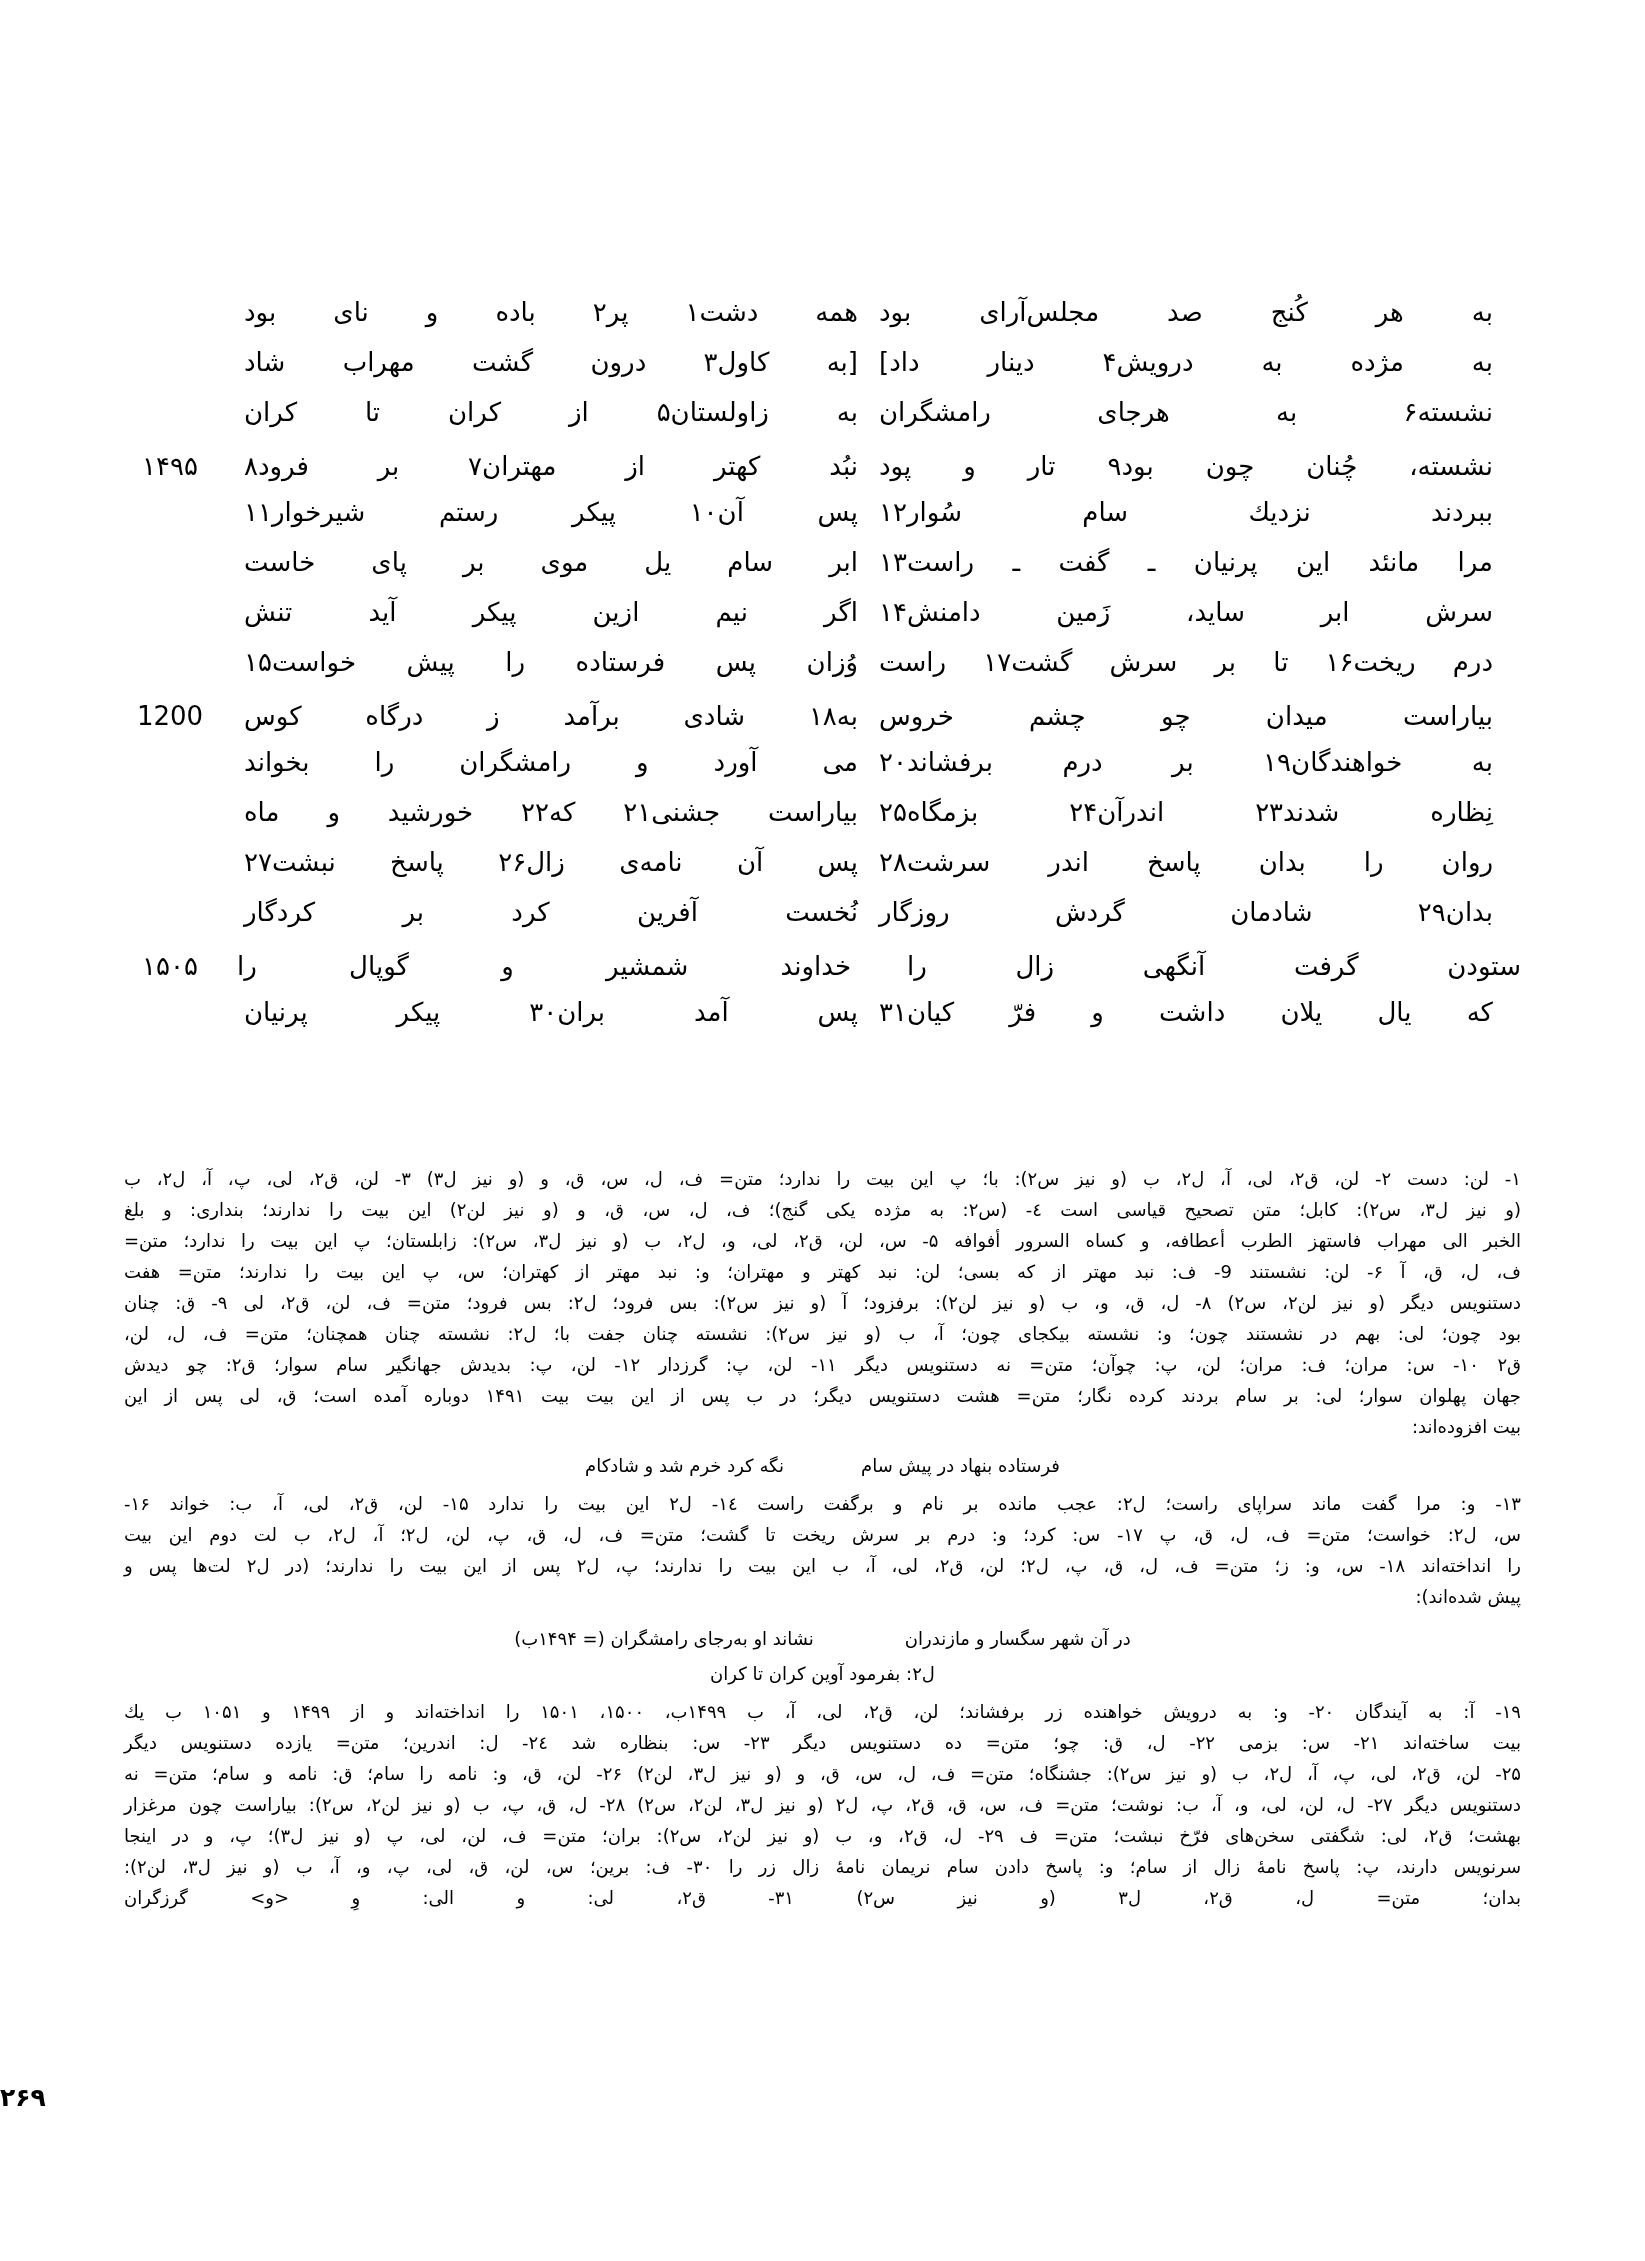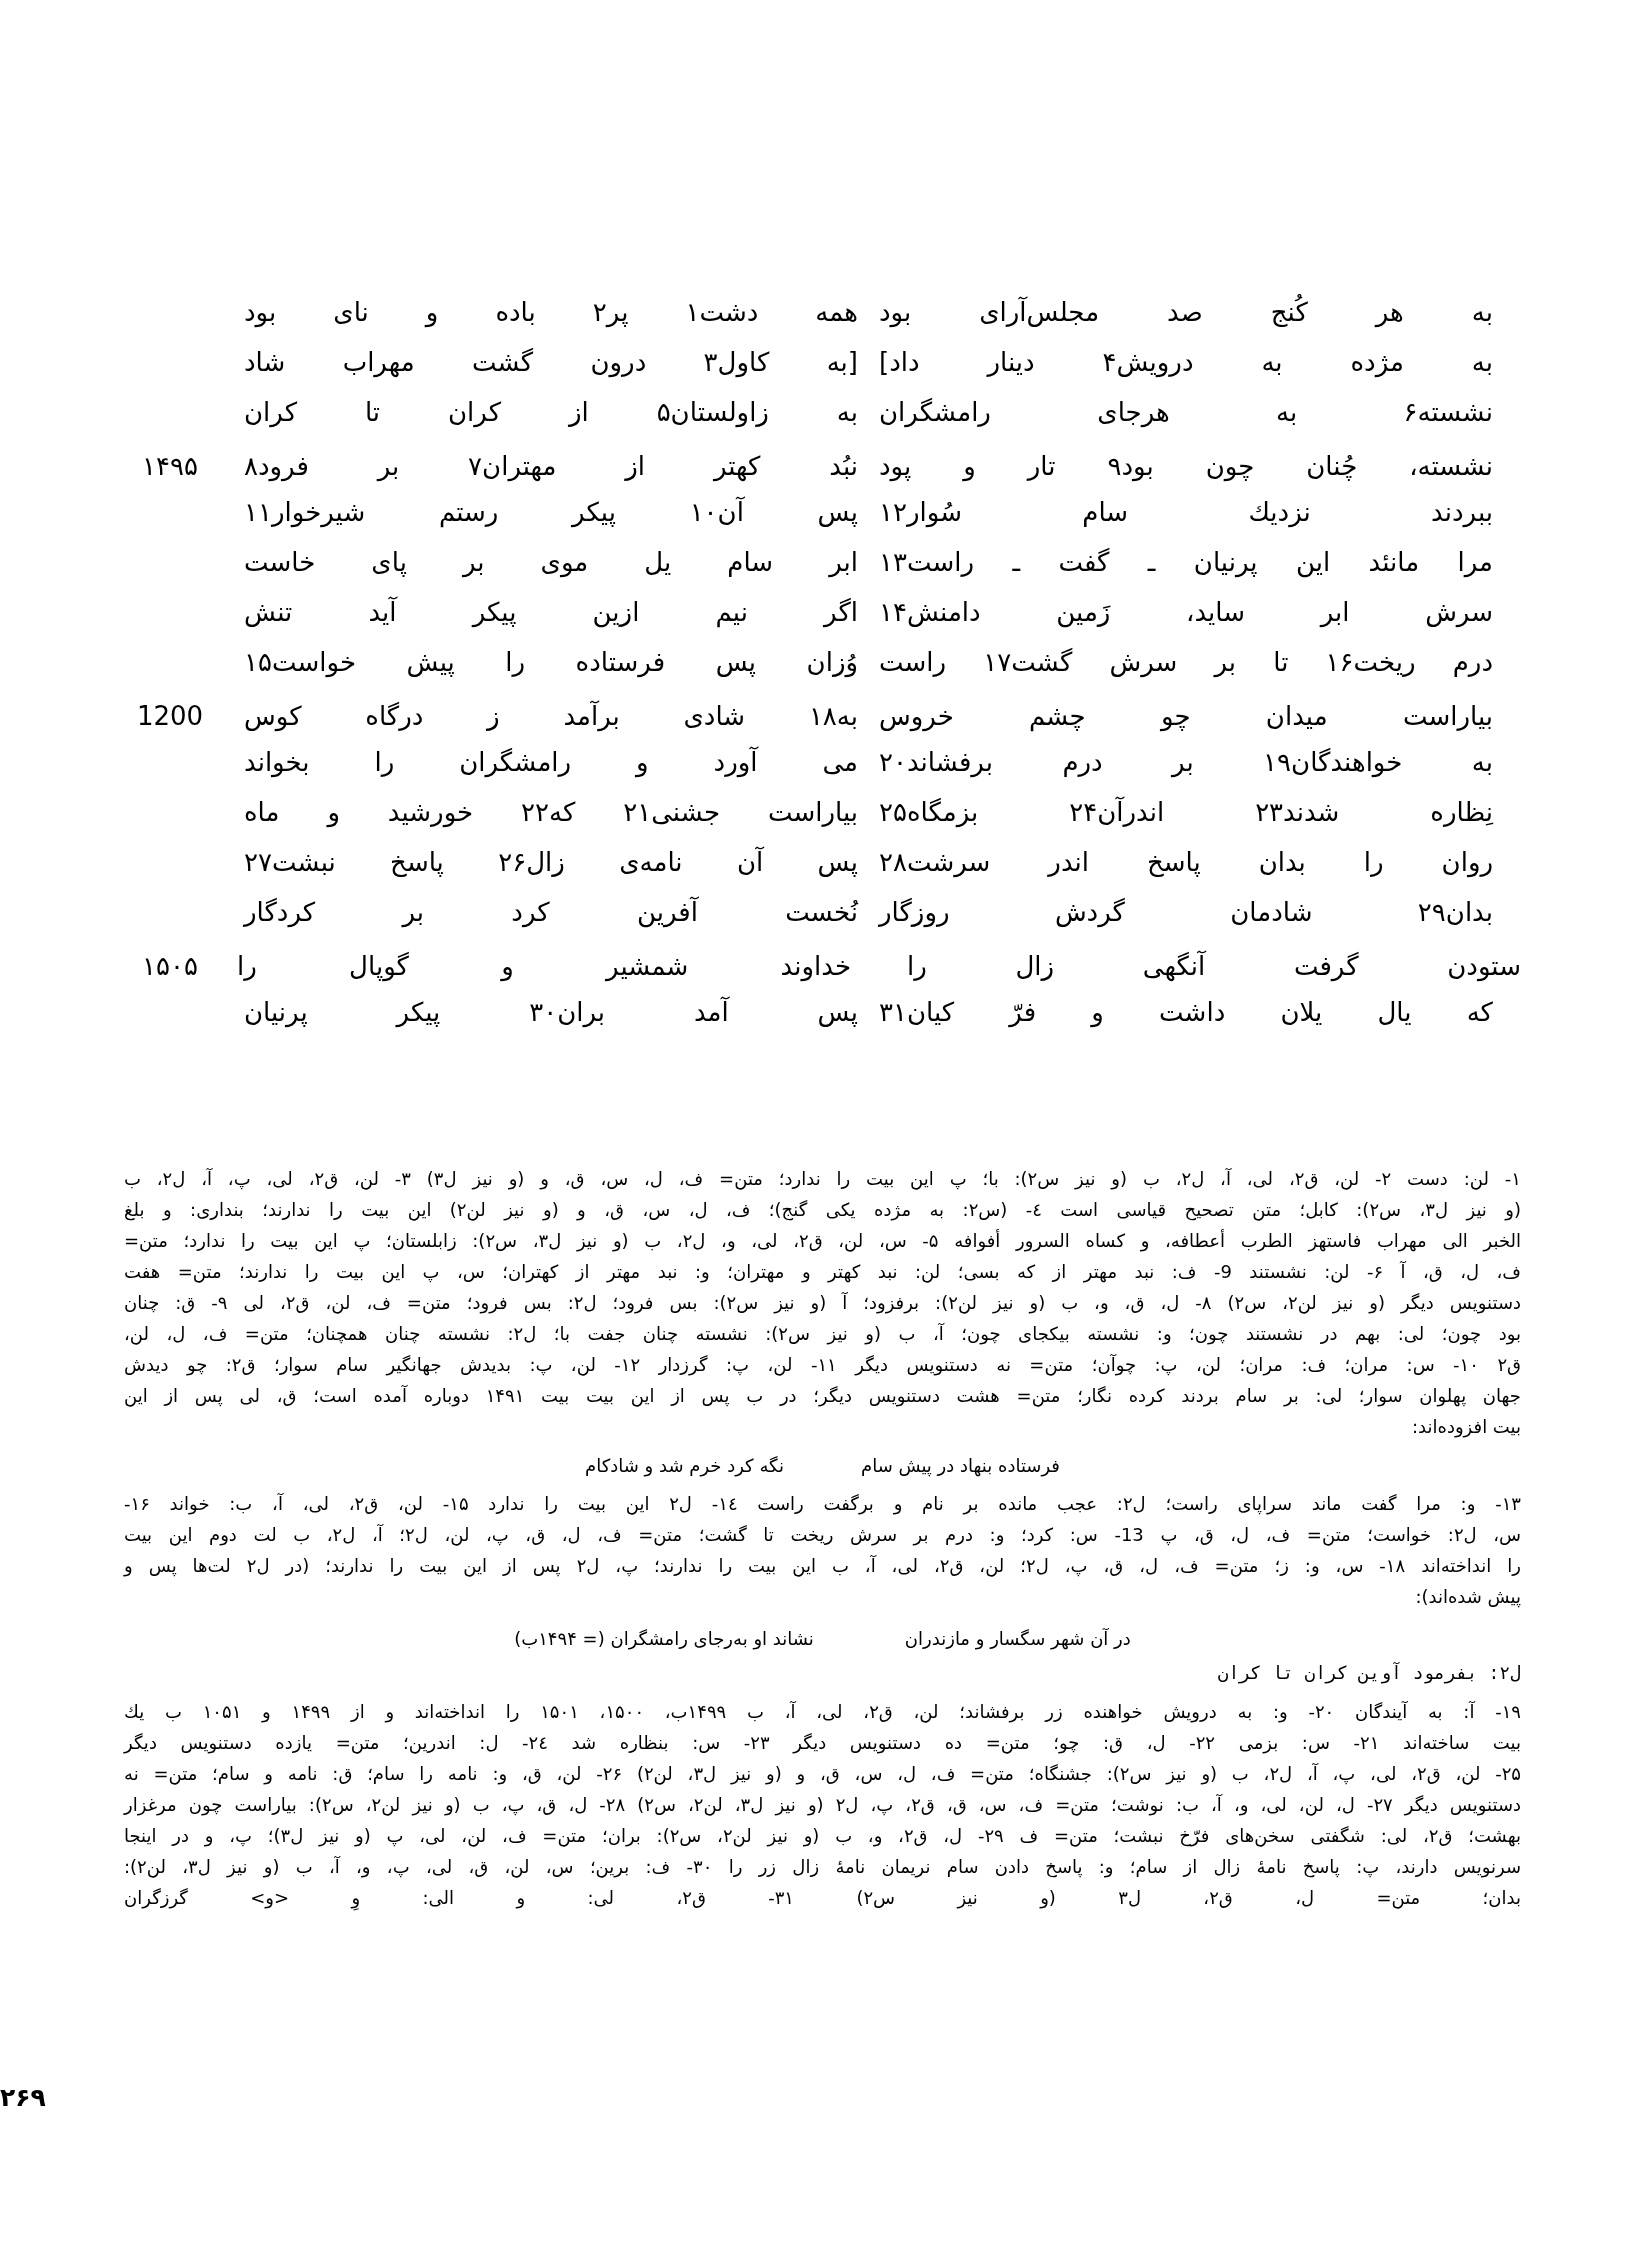--- a/index.html
+++ b/index.html
@@ -123,24 +123,23 @@
     justify-content: center;
     gap: 77px;
     margin: 8.4px 0 7px 0;
     font-size: 18px;
     white-space: nowrap;
   }
   .app-quote .q-h {
     display: inline-block;
   }
   .app-quote-sub {
-    text-align: right;
+    text-align: center;
     font-size: 18px;
     margin: 1.4px 0 7px 0;
-    font-family: Liberation Mono, monospace;
   }
   .app-quote2 {
     display: flex;
     justify-content: center;
     gap: 91px;
     margin: 11px 0 4.2px 0;
     font-size: 18px;
     white-space: nowrap;
   }
 
@@ -269,21 +268,21 @@
       <span class="app-line ragged">بیت افزوده‌اند:</span>
     </div>
 
     <div class="app-quote">
       <span class="q-h">فرستاده بنهاد در پیش سام</span>
       <span class="q-h">نگه کرد خرم شد و شادکام</span>
     </div>
 
     <div class="app-para">
       <span class="app-line">۱۳- و: مرا گفت ماند سراپاى راست؛ ل۲: عجب مانده بر نام و برگفت راست   ۱٤- ل۲ این بیت را ندارد   ۱۵- لن، ق۲، لى، آ، ب: خواند   ۱۶-</span>
-      <span class="app-line">س، ل۲: خواست؛ متن= ف، ل، ق، پ   13- س: کرد؛ و: درم بر سرش ریخت تا گشت؛ متن= ف، ل، ق، پ، لن، ل۲؛ آ، ل۲، ب لت دوم این بیت</span>
+      <span class="app-line">س، ل۲: خواست؛ متن= ف، ل، ق، پ   ۱۷- س: کرد؛ و: درم بر سرش ریخت تا گشت؛ متن= ف، ل، ق، پ، لن، ل۲؛ آ، ل۲، ب لت دوم این بیت</span>
       <span class="app-line">را انداخته‌اند   ۱۸- س، و: ز؛ متن= ف، ل، ق، پ، ل۲؛ لن، ق۲، لى، آ، ب این بیت را ندارند؛ پ، ل۲ پس از این بیت را ندارند؛ (در ل۲ لت‌ها پس و</span>
       <span class="app-line ragged">پیش شده‌اند):</span>
     </div>
 
     <div class="app-quote2">
       <span class="q-h">در آن شهر سگسار و مازندران</span>
       <span class="q-h">نشاند او به‌رجاى رامشگران (= ۱۴۹۴ب)</span>
     </div>
 
     <div class="app-quote-sub">ل۲: بفرمود آوین کران تا کران</div>

